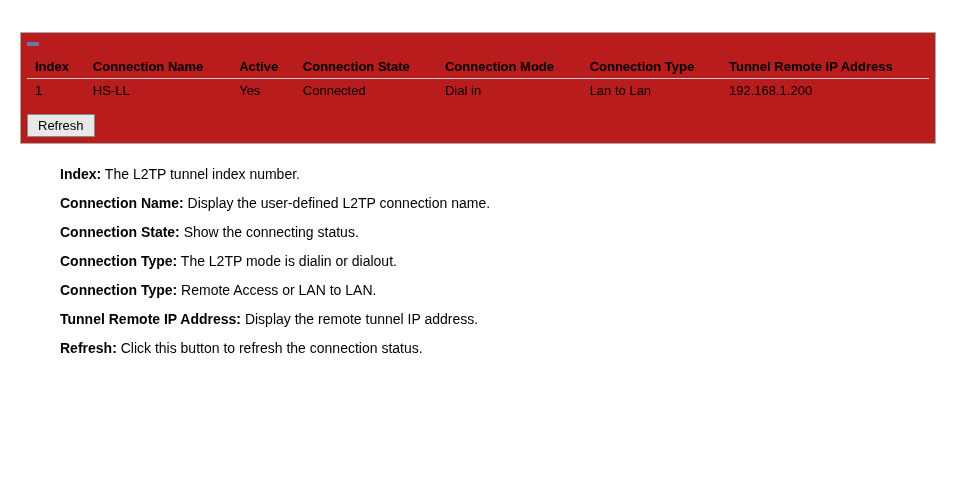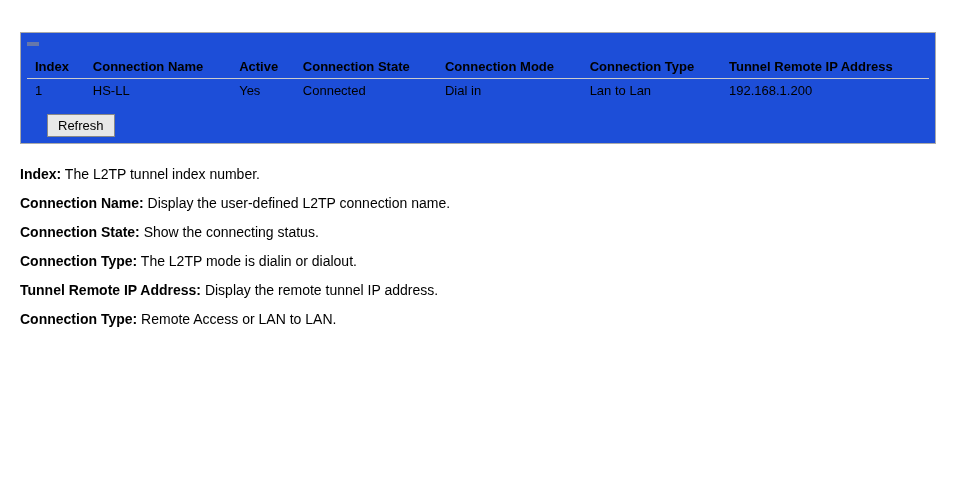--- a/index.html
+++ b/index.html
@@ -13,21 +13,21 @@
     h1 {
       font-size: 20px;
       font-weight: bold;
       color: #2255aa;
       margin-bottom: 16px;
     }
     .table-container {
       border: 1px solid #aaa;
       padding: 6px;
       margin-bottom: 20px;
-      background: #1d4ed8;
+      background: #b91c1c;
     }
     .table-title {
       background: #6677aa;
       color: #fff;
       font-size: 12px;
       font-weight: bold;
       padding: 2px 6px;
       margin-bottom: 6px;
       display: inline-block;
     }
@@ -47,24 +47,24 @@
       padding: 4px 8px;
       white-space: nowrap;
     }
     .refresh-btn {
       margin-top: 6px;
       padding: 3px 10px;
       font-size: 13px;
       background: #e8e8e8;
       border: 1px solid #888;
       cursor: pointer;
-      margin-left: 20px;
     }
     .desc-section {
       margin-top: 4px;
+      margin-left: 40px;
     }
     .desc-section p {
       margin-bottom: 8px;
       line-height: 1.5;
     }
     .desc-section p strong {
       font-weight: bold;
     }
   </style>
 </head>
@@ -101,15 +101,16 @@
   <div style="margin-top:6px;">
     <button class="refresh-btn">Refresh</button>
   </div>
 </div>
 
 <div class="desc-section" id="desc-section">
 <p><strong>Index:</strong> The L2TP tunnel index number.</p>
     <p><strong>Connection Name:</strong> Display the user-defined L2TP connection name.</p>
     <p><strong>Connection State:</strong> Show the connecting status.</p>
     <p><strong>Connection Type:</strong> The L2TP mode is dialin or dialout.</p>
+    <p><strong>Connection Type:</strong> Remote Access or LAN to LAN.</p>
     <p><strong>Tunnel Remote IP Address:</strong> Display the remote tunnel IP address.</p>
-    <p><strong>Connection Type:</strong> Remote Access or LAN to LAN.</p>
+    <p><strong>Refresh:</strong> Click this button to refresh the connection status.</p>
   </div>
 
 </body></html>

